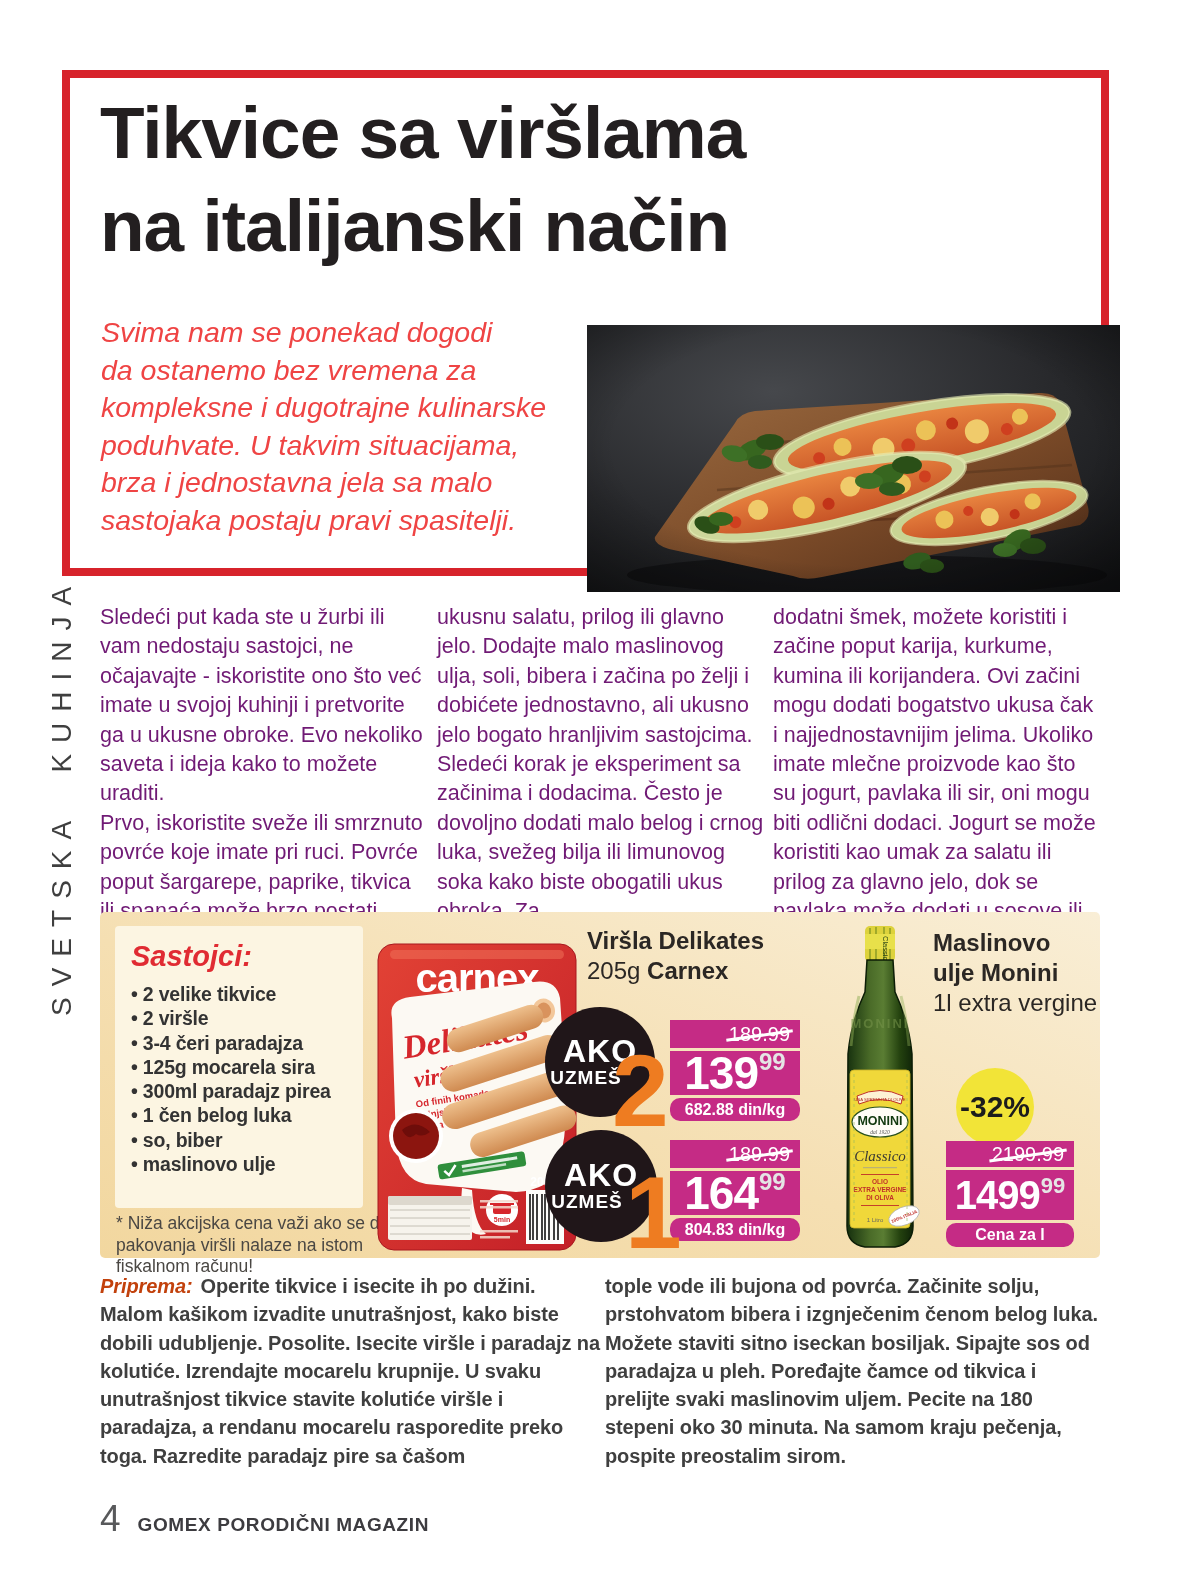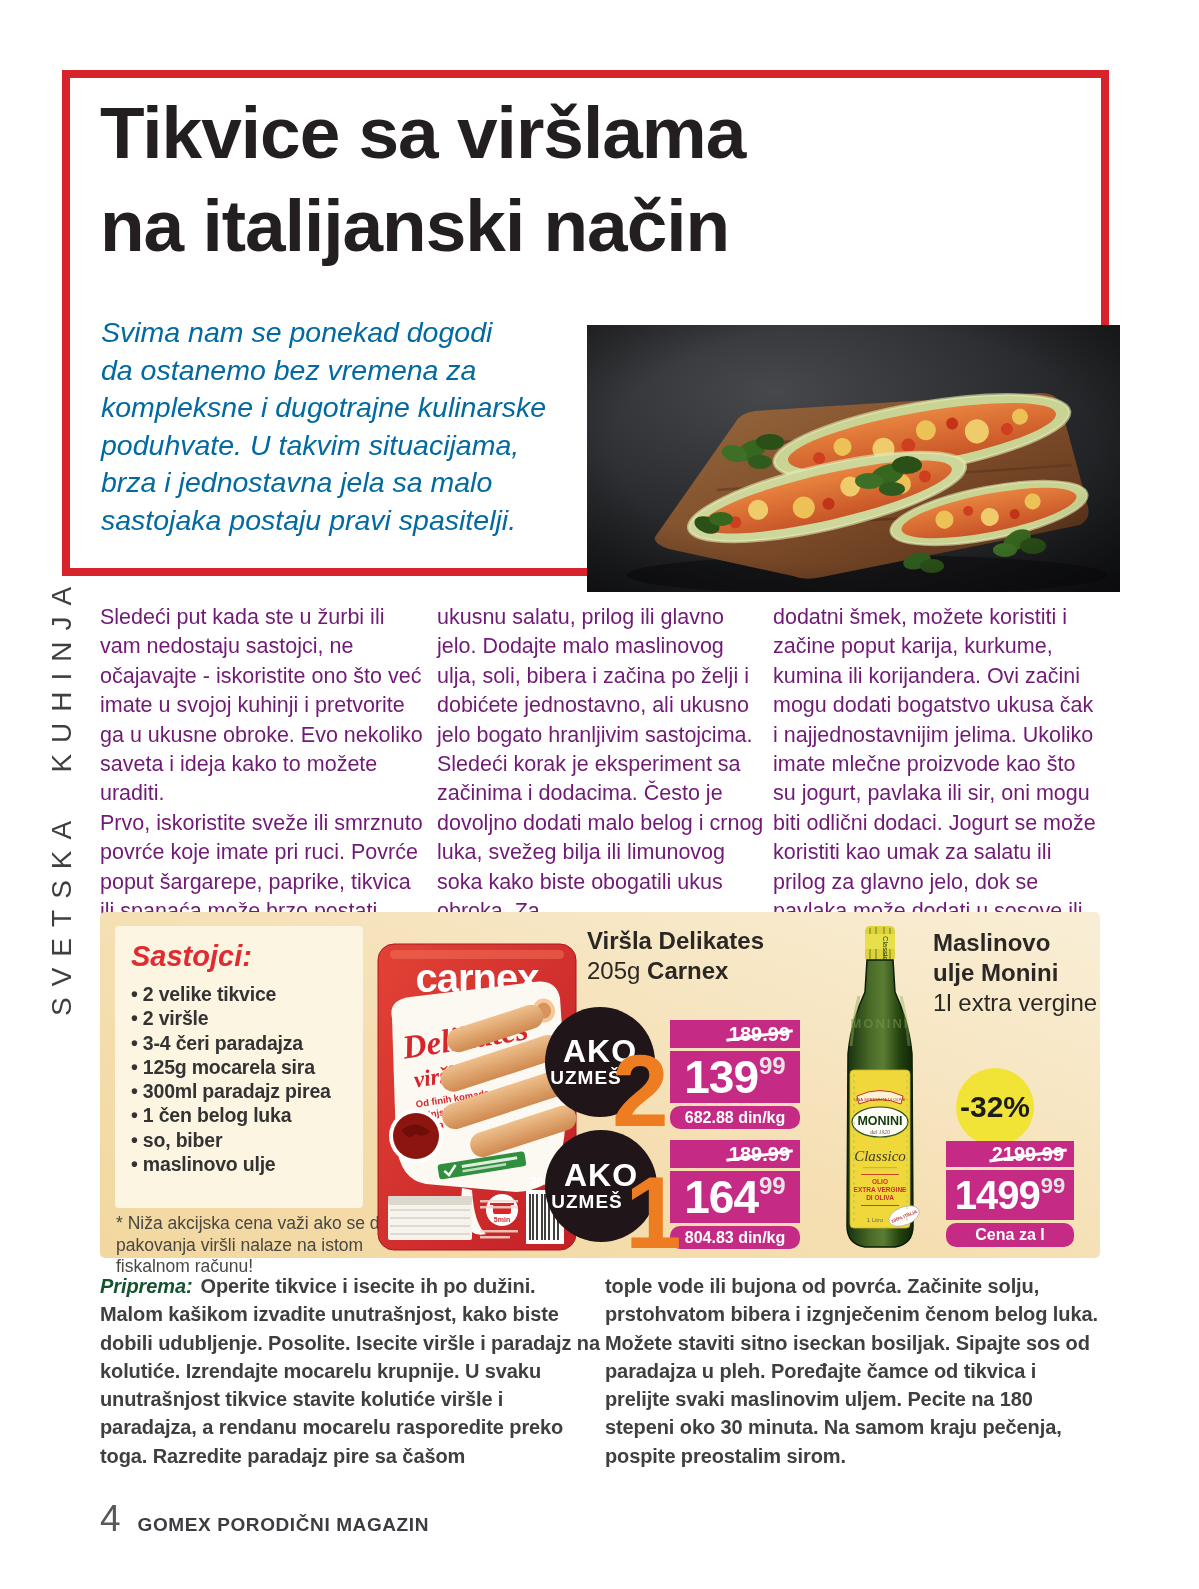--- a/index.html
+++ b/index.html
@@ -5,21 +5,21 @@
   html,body{margin:0;padding:0;background:#ffffff;}
   .page{position:relative;width:1199px;height:1589px;background:#ffffff;overflow:hidden;
         font-family:"Liberation Sans",sans-serif;color:#3e3e3e;}
 
   
   .red-frame{position:absolute;left:62px;top:70px;width:1047px;height:506px;
              border:8px solid #d7232b;box-sizing:border-box;z-index:1;}
   .page-title{position:absolute;left:100px;top:86px;margin:0;z-index:2;
               font-size:73px;line-height:93px;font-weight:700;letter-spacing:-1px;color:#231f20;}
   .intro{position:absolute;left:101px;top:314px;width:486px;margin:0;z-index:2;
-         font-style:italic;font-size:28.5px;line-height:37.6px;color:#0369a1;white-space:pre-line;}
+         font-style:italic;font-size:28.5px;line-height:37.6px;color:#ef4444;white-space:pre-line;}
   .dish-photo{position:absolute;left:587px;top:325px;width:533px;height:267px;z-index:3;display:block;}
 
   
   .vertical-label{position:absolute;left:46px;top:1016px;transform:rotate(-90deg);
                   transform-origin:0 0;white-space:nowrap;font-size:28px;letter-spacing:11px;
                   word-spacing:20px;color:#3f3f3f;}
 
   
   .article-col{position:absolute;top:603px;width:328px;font-size:21.5px;line-height:29.4px;
                color:#701a75;white-space:pre-line;}
@@ -51,42 +51,42 @@
   .badge-uzmes{color:#ffffff;font-weight:700;font-size:19px;letter-spacing:1px;line-height:22px;
                transform:translateX(-14px);}
   .badge-qty{position:absolute;font-size:102px;line-height:1;font-weight:700;color:#ee7c21;z-index:5;}
   .qty1{left:512px;top:128px;} .qty2{left:525px;top:250px;}
 
   .price-stack{position:absolute;width:130px;z-index:4;}
   .stack1{left:570px;top:108px;} .stack2{left:570px;top:228px;}
   .stack3{left:846px;top:229px;width:128px;}
   .price-old{background:#c52b85;height:28px;margin-bottom:3px;display:flex;align-items:center;
              justify-content:flex-end;padding-right:10px;box-sizing:border-box;}
-  .strike{position:relative;color:#ffffff;font-weight:700;font-size:20px;}
+  .strike{position:relative;color:#ffffff;font-weight:400;font-size:20px;}
   .strike::after{content:"";position:absolute;left:-3px;right:-3px;top:48%;height:2.5px;
                  background:#ffffff;transform:rotate(-8deg);}
-  .price-main{background:#c52b85;height:52px;margin-bottom:3px;display:flex;align-items:center;
+  .price-main{background:#c52b85;height:44px;margin-bottom:3px;display:flex;align-items:center;
               justify-content:center;}
   .pint{color:#ffffff;font-weight:700;font-size:46px;letter-spacing:-1px;}
   .pdec{color:#e5e5e5;font-weight:700;font-size:24px;position:relative;top:-11px;margin-left:1px;}
   .stack3 .pint{font-size:40px;} .stack3 .pdec{font-size:22px;top:-9px;}
   .stack3 .price-main{height:50px;} .stack3 .price-old{height:26px;}
   .price-unit{background:#c52b85;height:23px;display:flex;align-items:center;justify-content:center;
               color:#ffffff;font-weight:700;font-size:16px;border-radius:10px;}
   .stack3 .price-unit{height:24px;}
 
   .discount-circle{position:absolute;left:856px;top:156px;width:78px;height:78px;border-radius:50%;
                    background:#f2e437;color:#1c1c1c;font-weight:700;font-size:30px;
                    display:flex;align-items:center;justify-content:center;z-index:4;}
 
   
   .prep-col{position:absolute;top:1272px;font-size:20px;line-height:28.3px;font-weight:700;
             color:#3f3f3f;letter-spacing:-0.1px;}
   .prep1{left:100px;width:500px;} .prep2{left:605px;width:500px;}
-  .prep-label{font-style:italic;color:#14532d;margin-right:8px;}
+  .prep-label{font-style:italic;color:#c2410c;margin-right:8px;}
 
   
   .footer{position:absolute;left:100px;top:1498px;display:flex;align-items:baseline;gap:17px;}
   .page-num{font-size:37px;color:#58595b;}
   .footer-label{font-size:19px;font-weight:700;letter-spacing:0.6px;color:#3d3c40;}
 </style>
 </head>
 <body>
 
 <div class="page">

